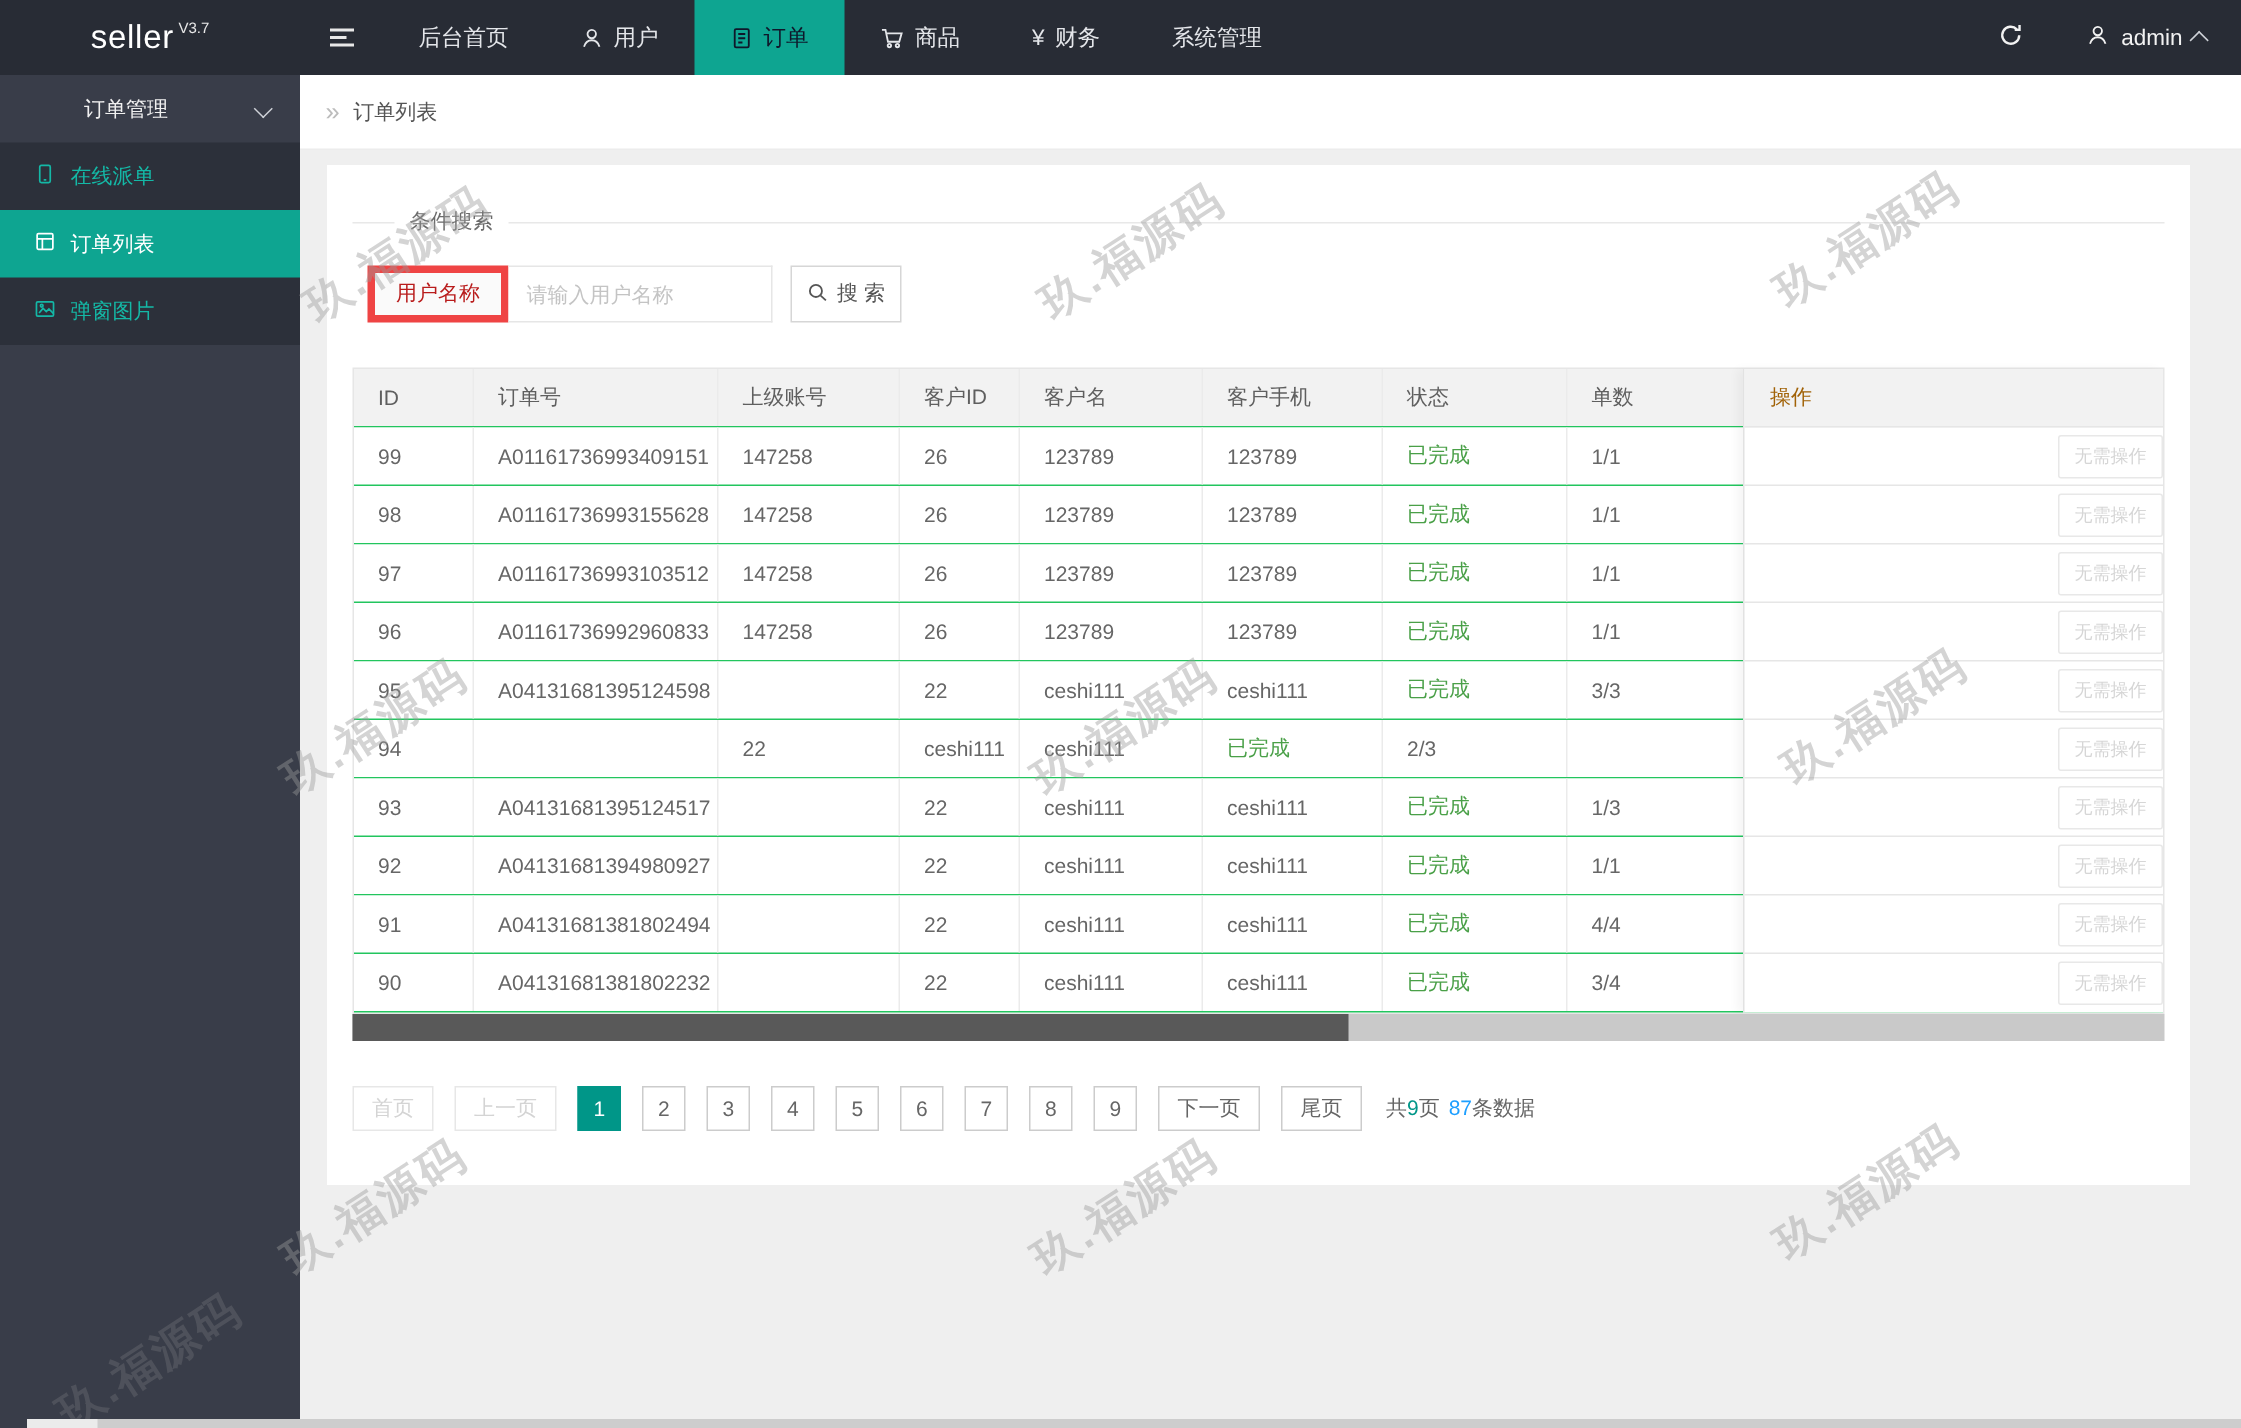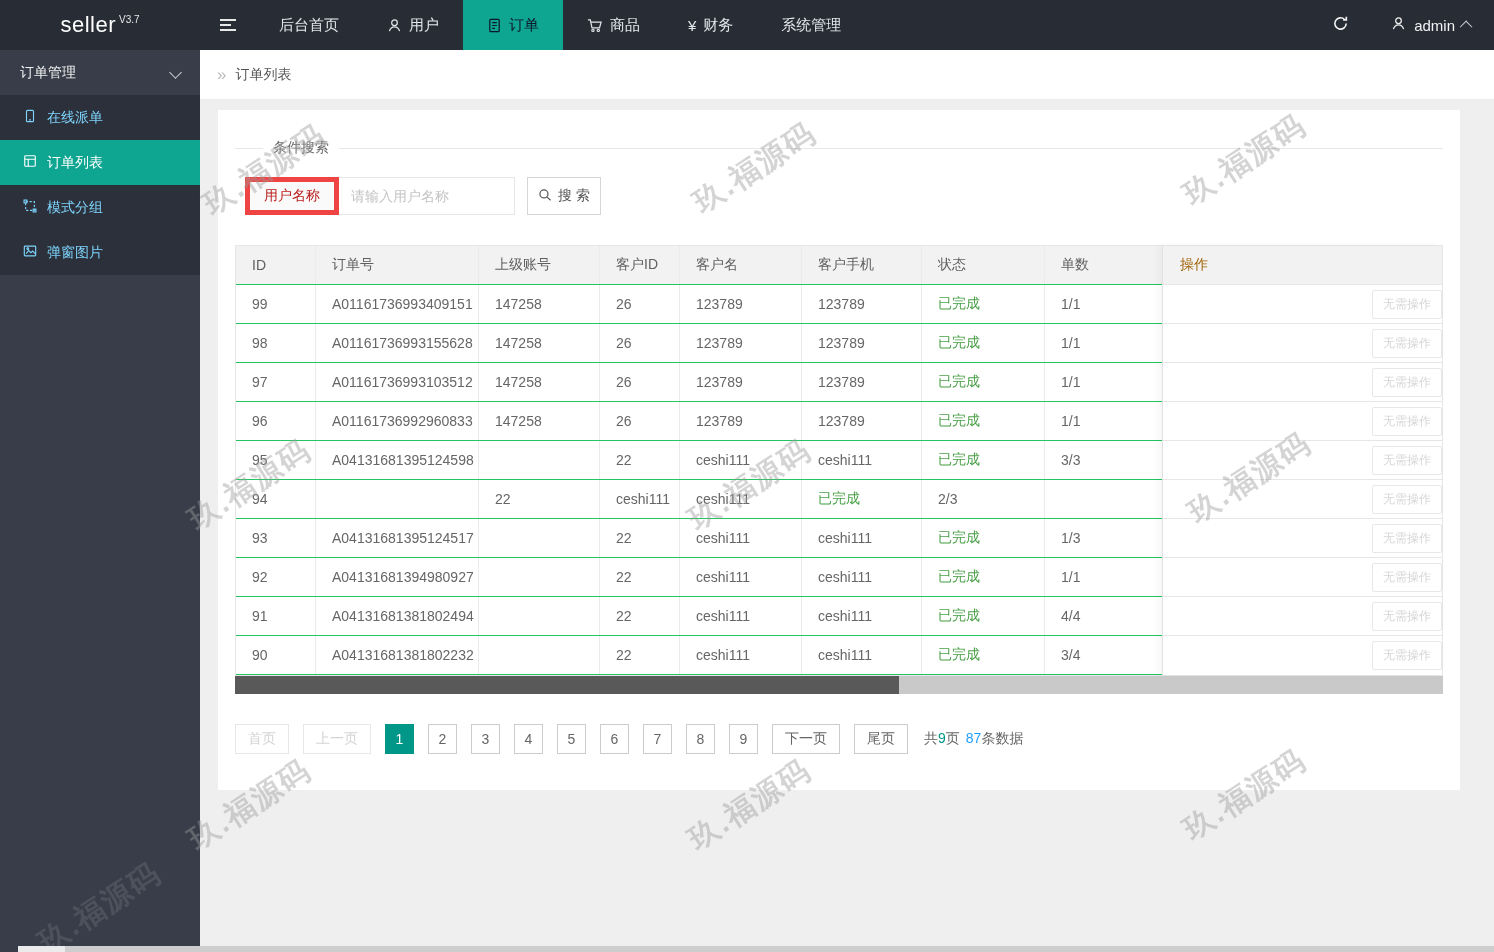--- a/index.html
+++ b/index.html
@@ -24,23 +24,23 @@
   .nav-item svg { display:block; }
   .top-right { margin-left:auto; display:flex; align-items:stretch; }
   .refresh-btn { display:flex; align-items:center; padding:0 28px; cursor:pointer; }
   .admin-box { display:flex; align-items:center; gap:8px; padding:0 22px 0 14px; cursor:pointer; font-size:15px; color:#f2f2f2; }
   .chev { width:9px; height:9px; border-left:1.6px solid #cfd2d8; border-top:1.6px solid #cfd2d8; }
   .chev.up { transform:rotate(45deg) translateY(2px); }
   .chev.down { transform:rotate(-135deg); margin-left:auto; }
   
   .main { display:flex; height:902px; }
   .sidebar { width:200px; background:#393d49; flex:none; }
-  .side-group { height:45px; display:flex; align-items:center; padding:0 20px; color:#f0f0f0; cursor:pointer; }
+  .side-group { height:45px; display:flex; align-items:center; padding:0 20px; color:#f0f0f0; cursor:pointer;margin-left:36px; }
   .side-sub { background:#2c303a; }
-  .side-item { height:45px; display:flex; align-items:center; gap:10px; padding-left:23px; color:#7dd3fc; cursor:pointer; font-size:14px; }
+  .side-item { height:45px; display:flex; align-items:center; gap:10px; padding-left:23px; color:#14b8a6; cursor:pointer; font-size:14px; }
   .side-item.active { background:#0ea591; color:#fff; }
   .side-item svg { flex:none; }
   .content { flex:1; display:flex; flex-direction:column; background:#efefef; min-width:0; }
   .breadcrumb { height:50px; background:#fff; display:flex; align-items:center; padding-left:17px; border-bottom:1px solid #ececec; }
   .bc-arrows { color:#bcbcbc; font-size:17px; }
   .bc-title { color:#555; margin-left:9px; }
   .card { background:#fff; margin:10px 34px 0 18px; height:680px; padding:10px 17px 0 17px; position:relative; }
   
   .fs { border:none; border-top:1px solid #e8e8e8; margin-top:28px; position:relative; }
   .fs-legend { position:absolute; top:-10px; left:28px; background:#fff; padding:0 10px; color:#6b6b6b; font-size:14px; }
@@ -174,28 +174,20 @@
               <path d="M7 12.5h2"></path>
             </svg></span>
         <span>在线派单</span>
       </div>
       <div class="side-item active">
         <span><svg width="14" height="14" viewBox="0 0 16 16" stroke-width="1.3">
               <rect x="2" y="2" width="12" height="12" rx="1"></rect>
               <path d="M2 6h12M6 6v8"></path>
             </svg></span>
         <span>订单列表</span>
-      </div>
-      <div class="side-item">
-        <span><svg width="14" height="14" viewBox="0 0 16 16" stroke-width="1.3">
-              <rect x="3" y="3" width="10" height="10" stroke-dasharray="2.5 2"></rect>
-              <rect x="1.2" y="1.2" width="3.2" height="3.2"></rect>
-              <rect x="11.6" y="11.6" width="3.2" height="3.2"></rect>
-            </svg></span>
-        <span>模式分组</span>
       </div>
       <div class="side-item">
         <span><svg width="14" height="14" viewBox="0 0 16 16" stroke-width="1.3">
               <rect x="1.5" y="2.5" width="13" height="11" rx="1"></rect>
               <path d="M3.5 11l3-3.5 2.5 2.5 2-2 3.5 3.5"></path>
               <circle cx="5.5" cy="5.5" r="1"></circle>
             </svg></span>
         <span>弹窗图片</span>
       </div>
     </div>

